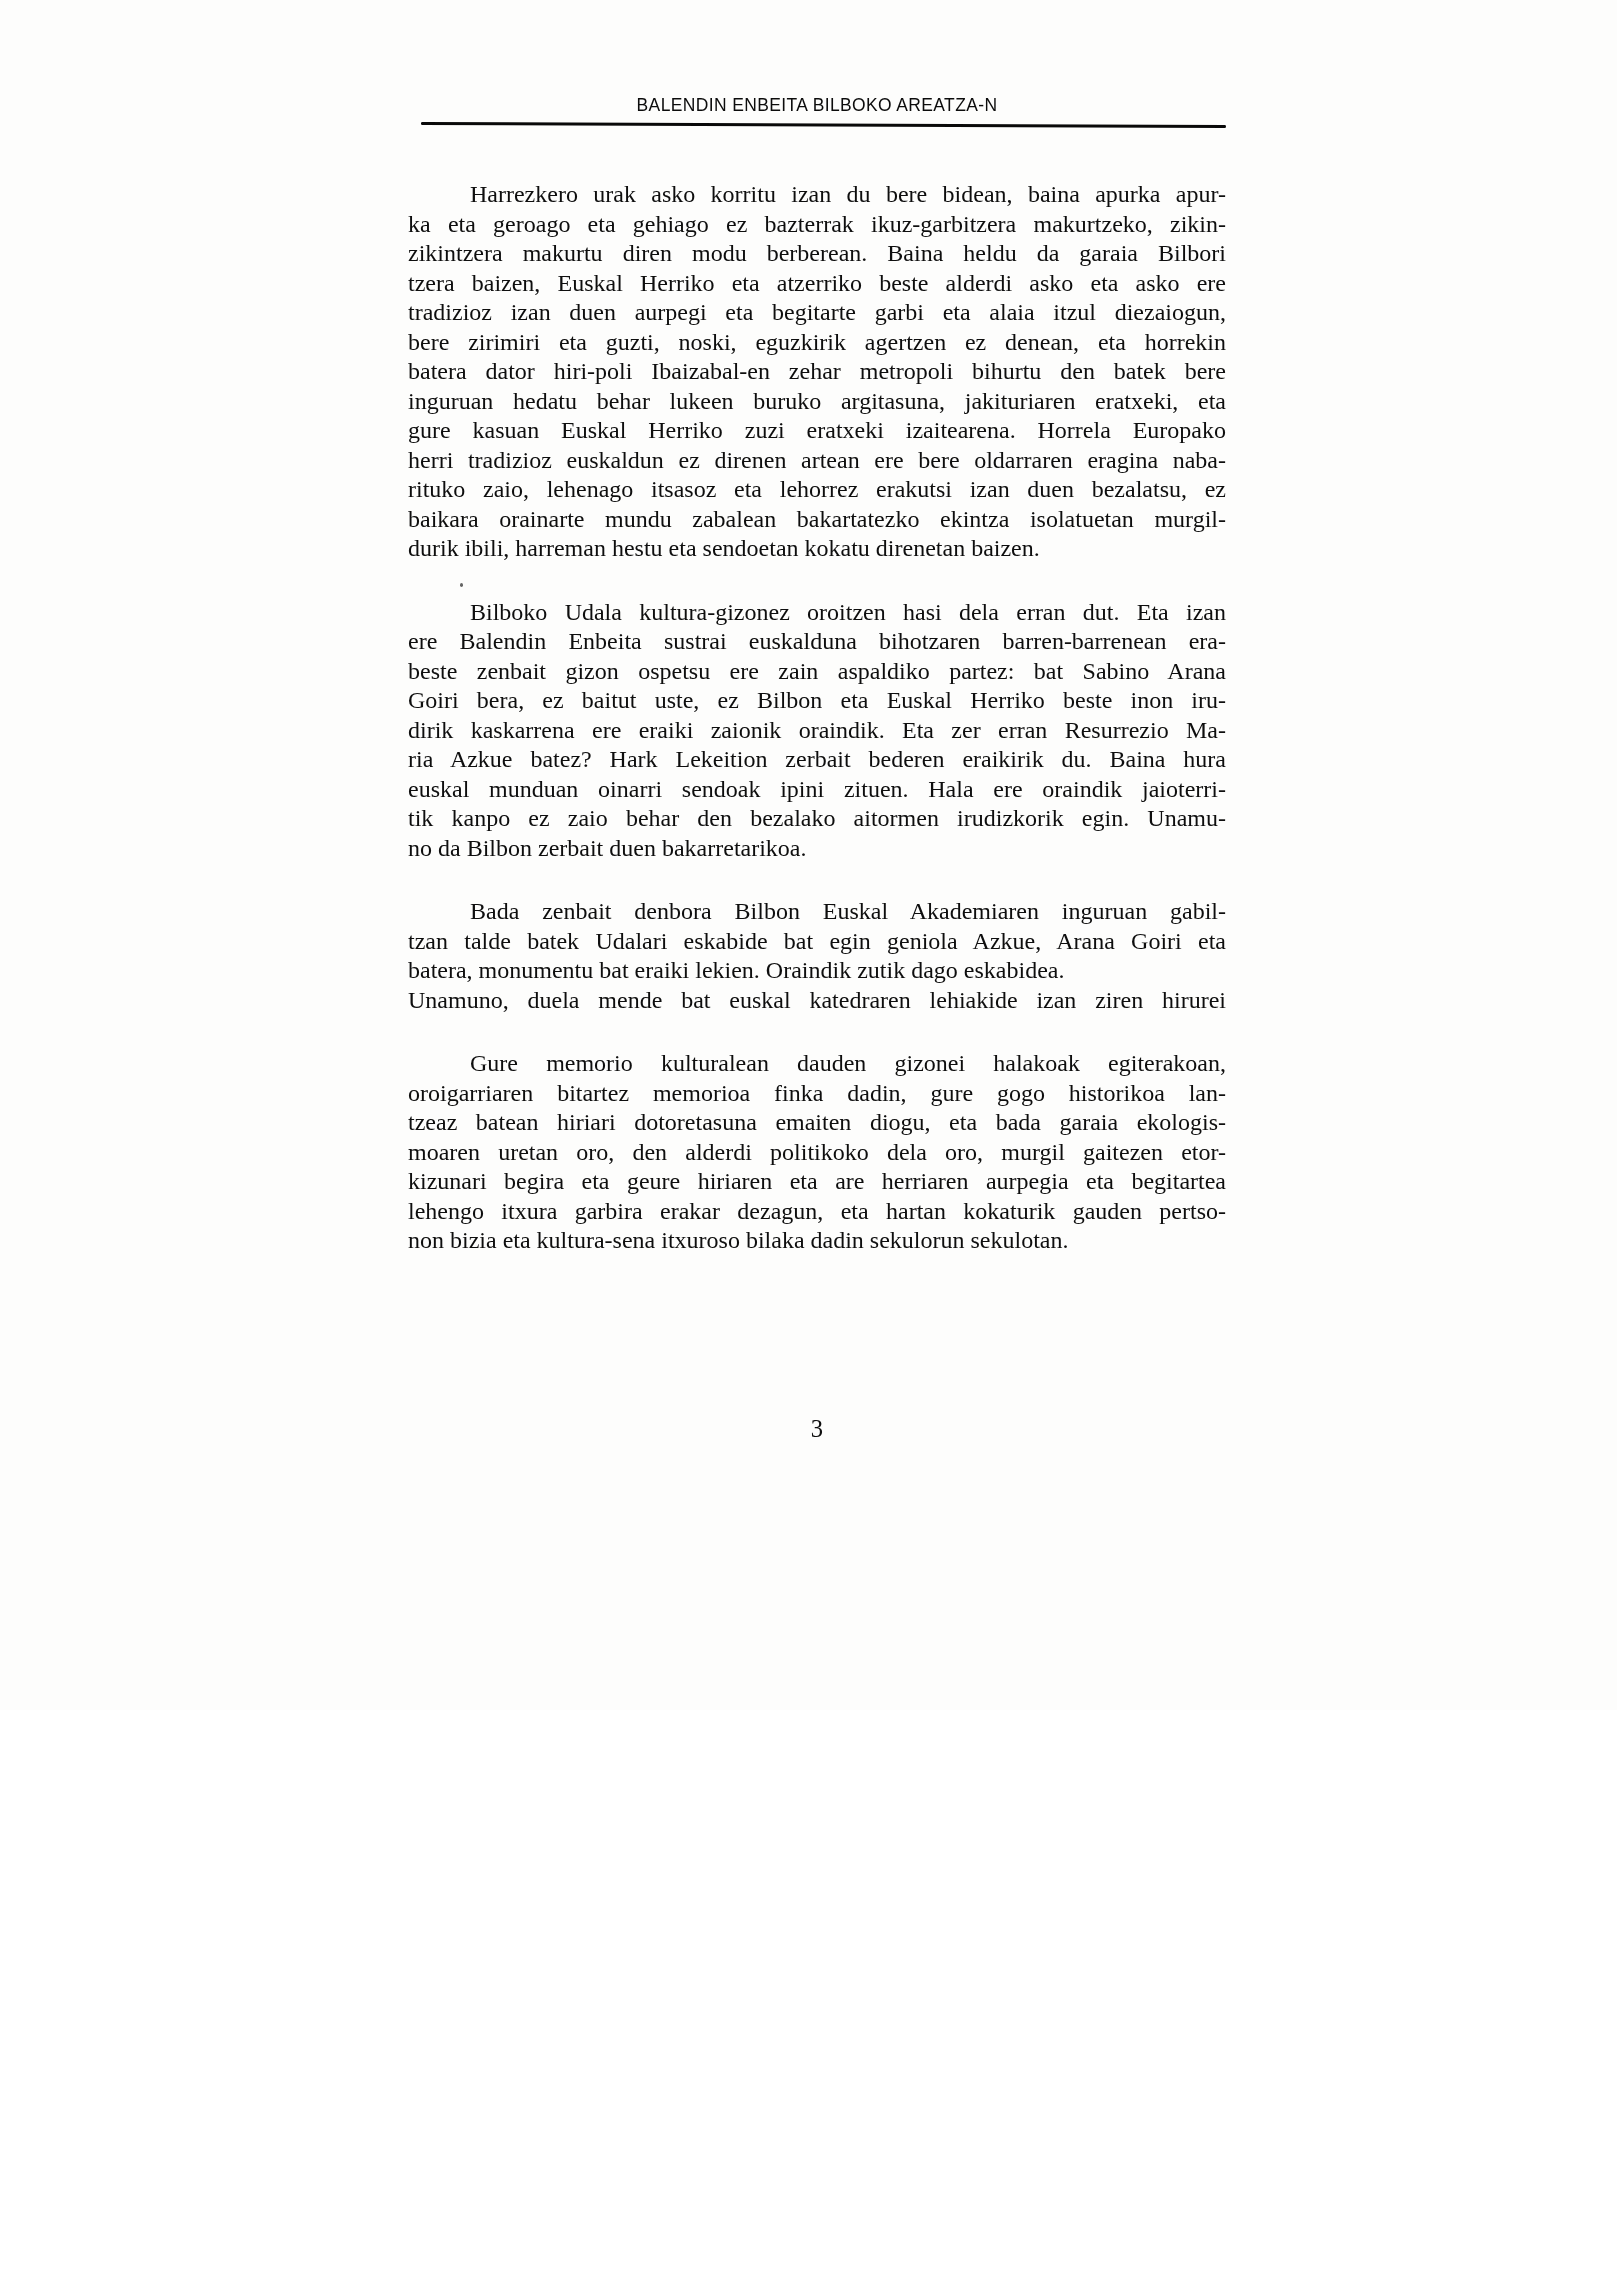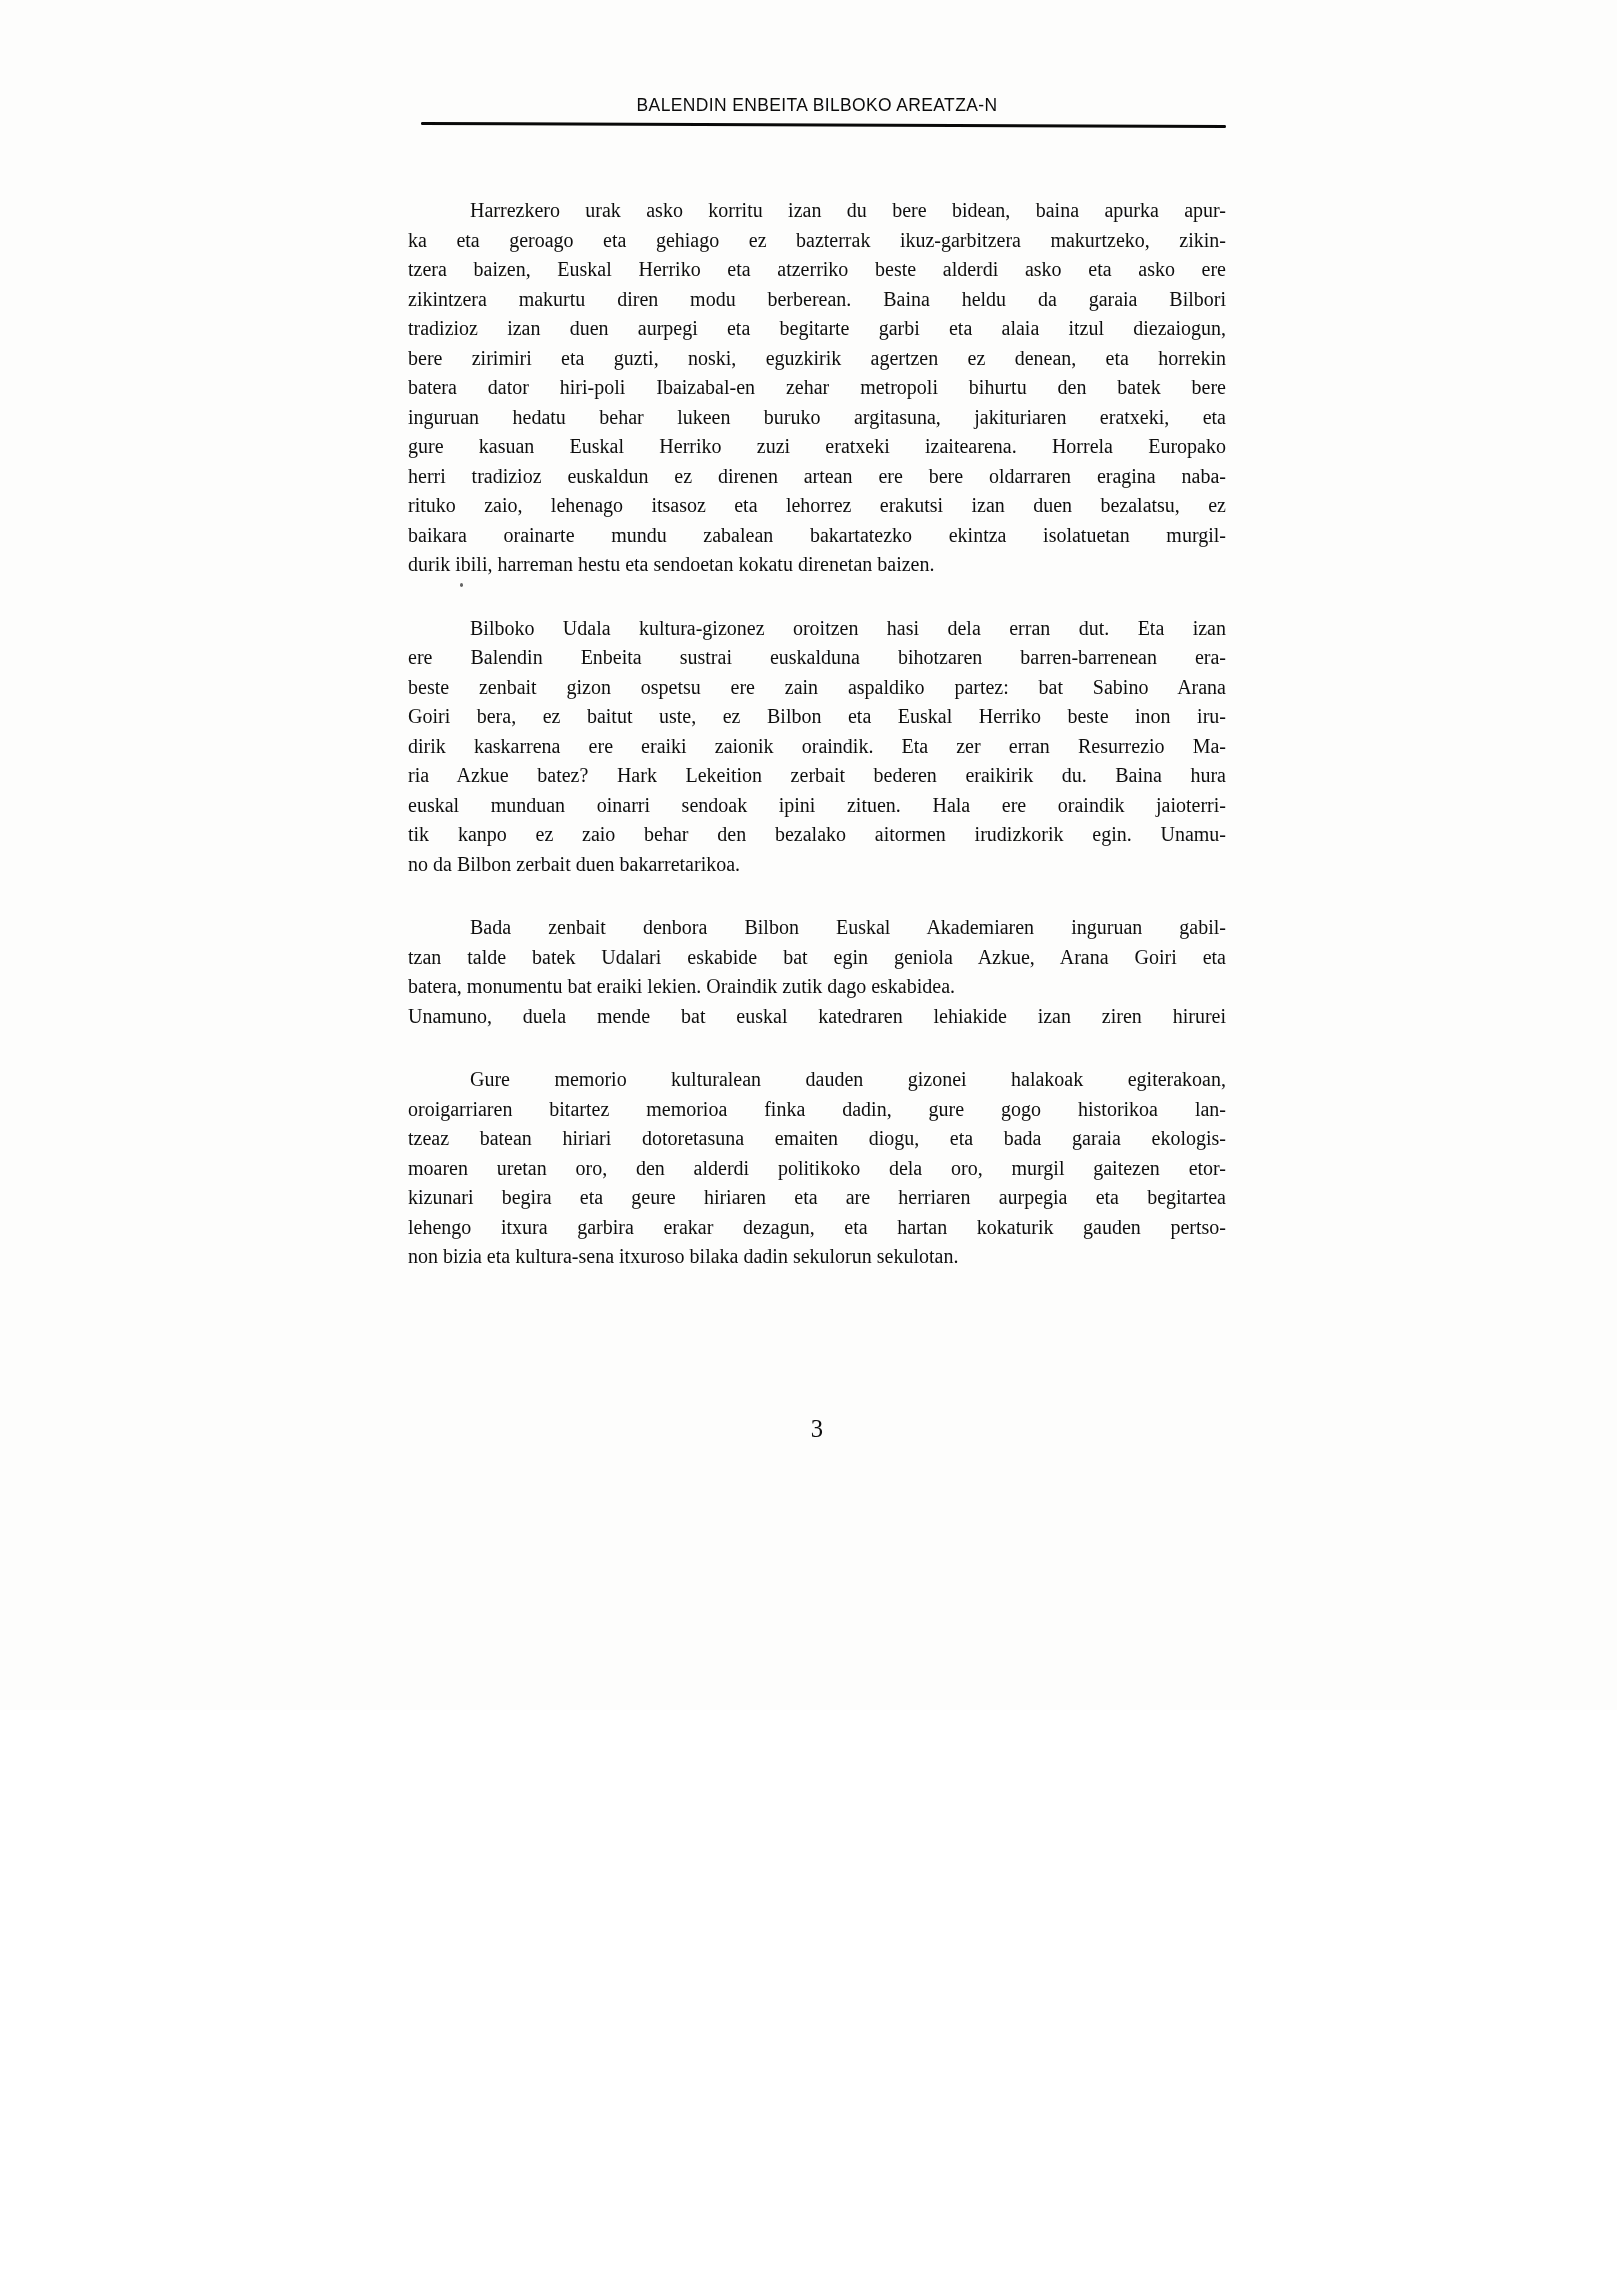--- a/index.html
+++ b/index.html
@@ -38,23 +38,22 @@
     transform: rotate(0.22deg);
     transform-origin: left center;
     border-radius: 1.3px;
   }
   .body-text {
     position: absolute;
     left: 408px;
     top: 180px;
     width: 818px;
     font-family: "Liberation Serif", "DejaVu Serif", serif;
-    font-size: 20px;
+    font-size: 24px;
     color: #0e0e0e;
-    margin-top: 16px;
   }
   .paragraph {
     margin: 0 0 34px 0;
   }
   .line {
     line-height: 29.5px;
     text-align: justify;
     text-align-last: justify;
     white-space: normal;
   }
@@ -89,22 +88,22 @@
 <div class="sheet">
 
   <div class="running-header">BALENDIN ENBEITA BILBOKO AREATZA-N</div>
 
   <div class="header-rule"></div>
 
   <main class="body-text" id="paragraphs">
       <div class="paragraph">
         <div class="line first">Harrezkero urak asko korritu izan du bere bidean, baina apurka apur-</div>
         <div class="line">ka eta geroago eta gehiago ez bazterrak ikuz-garbitzera makurtzeko, zikin-</div>
+        <div class="line">zikintzera makurtu diren modu berberean. Baina heldu da garaia Bilbori</div>
         <div class="line">tzera baizen, Euskal Herriko eta atzerriko beste alderdi asko eta asko ere</div>
-        <div class="line">zikintzera makurtu diren modu berberean. Baina heldu da garaia Bilbori</div>
         <div class="line">tradizioz izan duen aurpegi eta begitarte garbi eta alaia itzul diezaiogun,</div>
         <div class="line">bere zirimiri eta guzti, noski, eguzkirik agertzen ez denean, eta horrekin</div>
         <div class="line">batera dator hiri-poli Ibaizabal-en zehar metropoli bihurtu den batek bere</div>
         <div class="line">inguruan hedatu behar lukeen buruko argitasuna, jakituriaren eratxeki, eta</div>
         <div class="line">gure kasuan Euskal Herriko zuzi eratxeki izaitearena. Horrela Europako</div>
         <div class="line">herri tradizioz euskaldun ez direnen artean ere bere oldarraren eragina naba-</div>
         <div class="line">rituko zaio, lehenago itsasoz eta lehorrez erakutsi izan duen bezalatsu, ez</div>
         <div class="line">baikara orainarte mundu zabalean bakartatezko ekintza isolatuetan murgil-</div>
         <div class="line last">durik ibili, harreman hestu eta sendoetan kokatu direnetan baizen.</div>
       </div>

